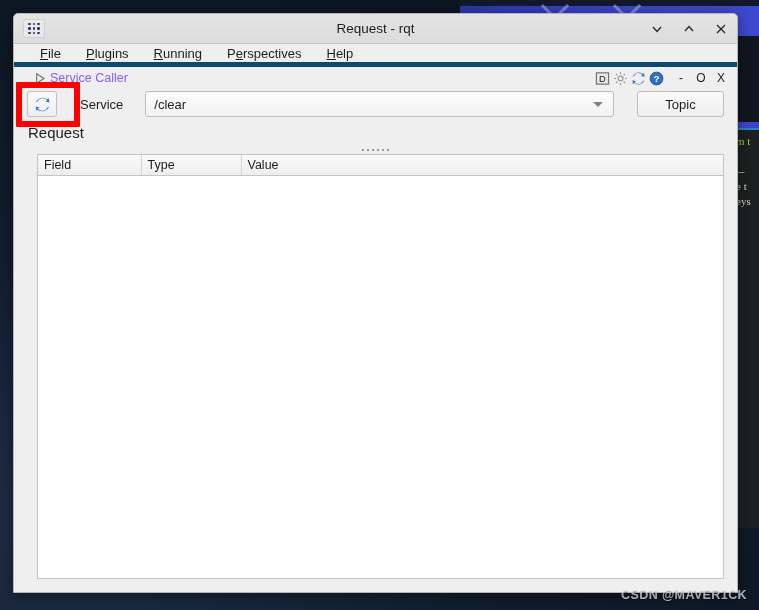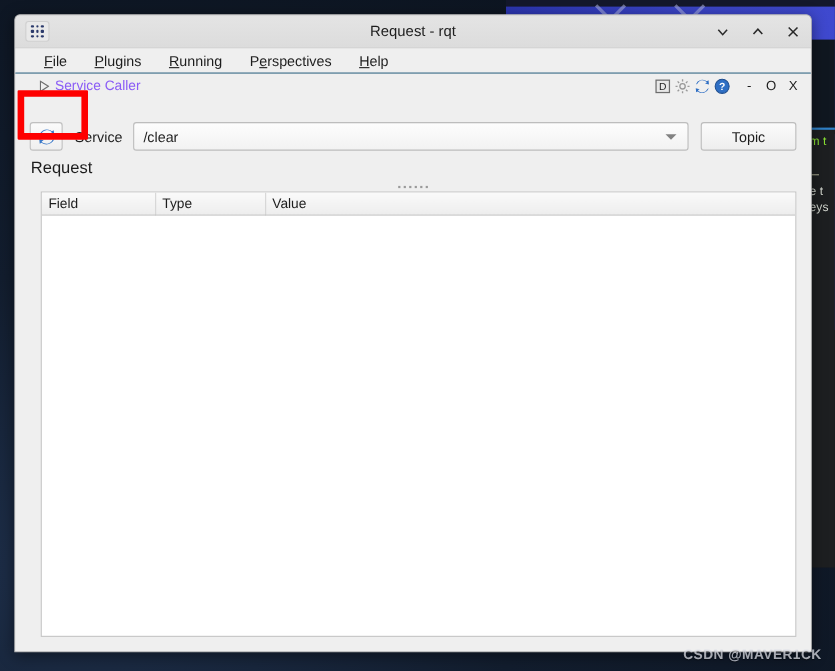--- a/index.html
+++ b/index.html
@@ -34,24 +34,24 @@
     border-left: 3px solid rgba(180,186,230,0.55);
     border-bottom: 3px solid rgba(180,186,230,0.55);
     transform: rotate(-45deg);
   }
   #bg-chev-1 { left: 545px; top: -4px; }
   #bg-chev-2 { left: 617px; top: -4px; }
 
   
   #bg-terminal {
     position: absolute;
-    left: 735px; top: 116px; width: 24px; height: 400px;
+    left: 735px; top: 128px; width: 24px; height: 400px;
     background: #1d1f21;
     border-top: 2px solid #2f80c8;
-    font-family: Liberation Sans, sans-serif;
+    font-family: Liberation Serif, serif;
     font-size: 11px;
     overflow: hidden;
     padding-top: 4px;
   }
   #bg-terminal .t-line { white-space: pre; padding-left: 1px; line-height: 15px; }
   #bg-terminal .g { color: #8ae234; }
   #bg-terminal .w { color: #d3d7cf; }
   #bg-terminal .sep { color: #b4b49a; letter-spacing: -1px; }
   #bg-terminal-dark {
     position: absolute; left: 735px; top: 36px; width: 24px; height: 86px;
@@ -105,21 +105,21 @@
   }
   .tb-btn {
     width: 16px; height: 16px; position: relative; cursor: default;
   }
   .tb-btn svg { display: block; }
 
   
   #menubar {
     height: 23px;
     background: #efefef;
-    border-bottom: 1px solid #0c4a6e;
+    border-bottom: 5px solid #0c4a6e;
     display: flex; align-items: center;
     padding-left: 24px;
     gap: 21px;
     flex: 0 0 auto;
   }
   .menu-item {
     font-size: 13px; color: #1d1d1d; cursor: default;
     padding: 1px 2px;
   }
   .menu-item u { text-decoration: underline; }
@@ -152,24 +152,23 @@
     flex: 1 1 auto;
     background: #efefef;
     padding: 0 13px 13px 13px;
     display: flex; flex-direction: column;
     min-height: 0;
   }
 
   
   #service-row {
     display: flex; align-items: center;
-    gap: 0px;
+    gap: 12px;
     padding-top: 2px;
     flex: 0 0 auto;
-    margin-top: 20px;
   }
   #refresh-button {
     width: 30px; height: 26px;
     background: linear-gradient(#fbfbfb, #efefef);
     border: 1px solid #c0c0c0;
     border-radius: 3px;
     display: flex; align-items: center; justify-content: center;
     cursor: default;
   }
   #service-label {

